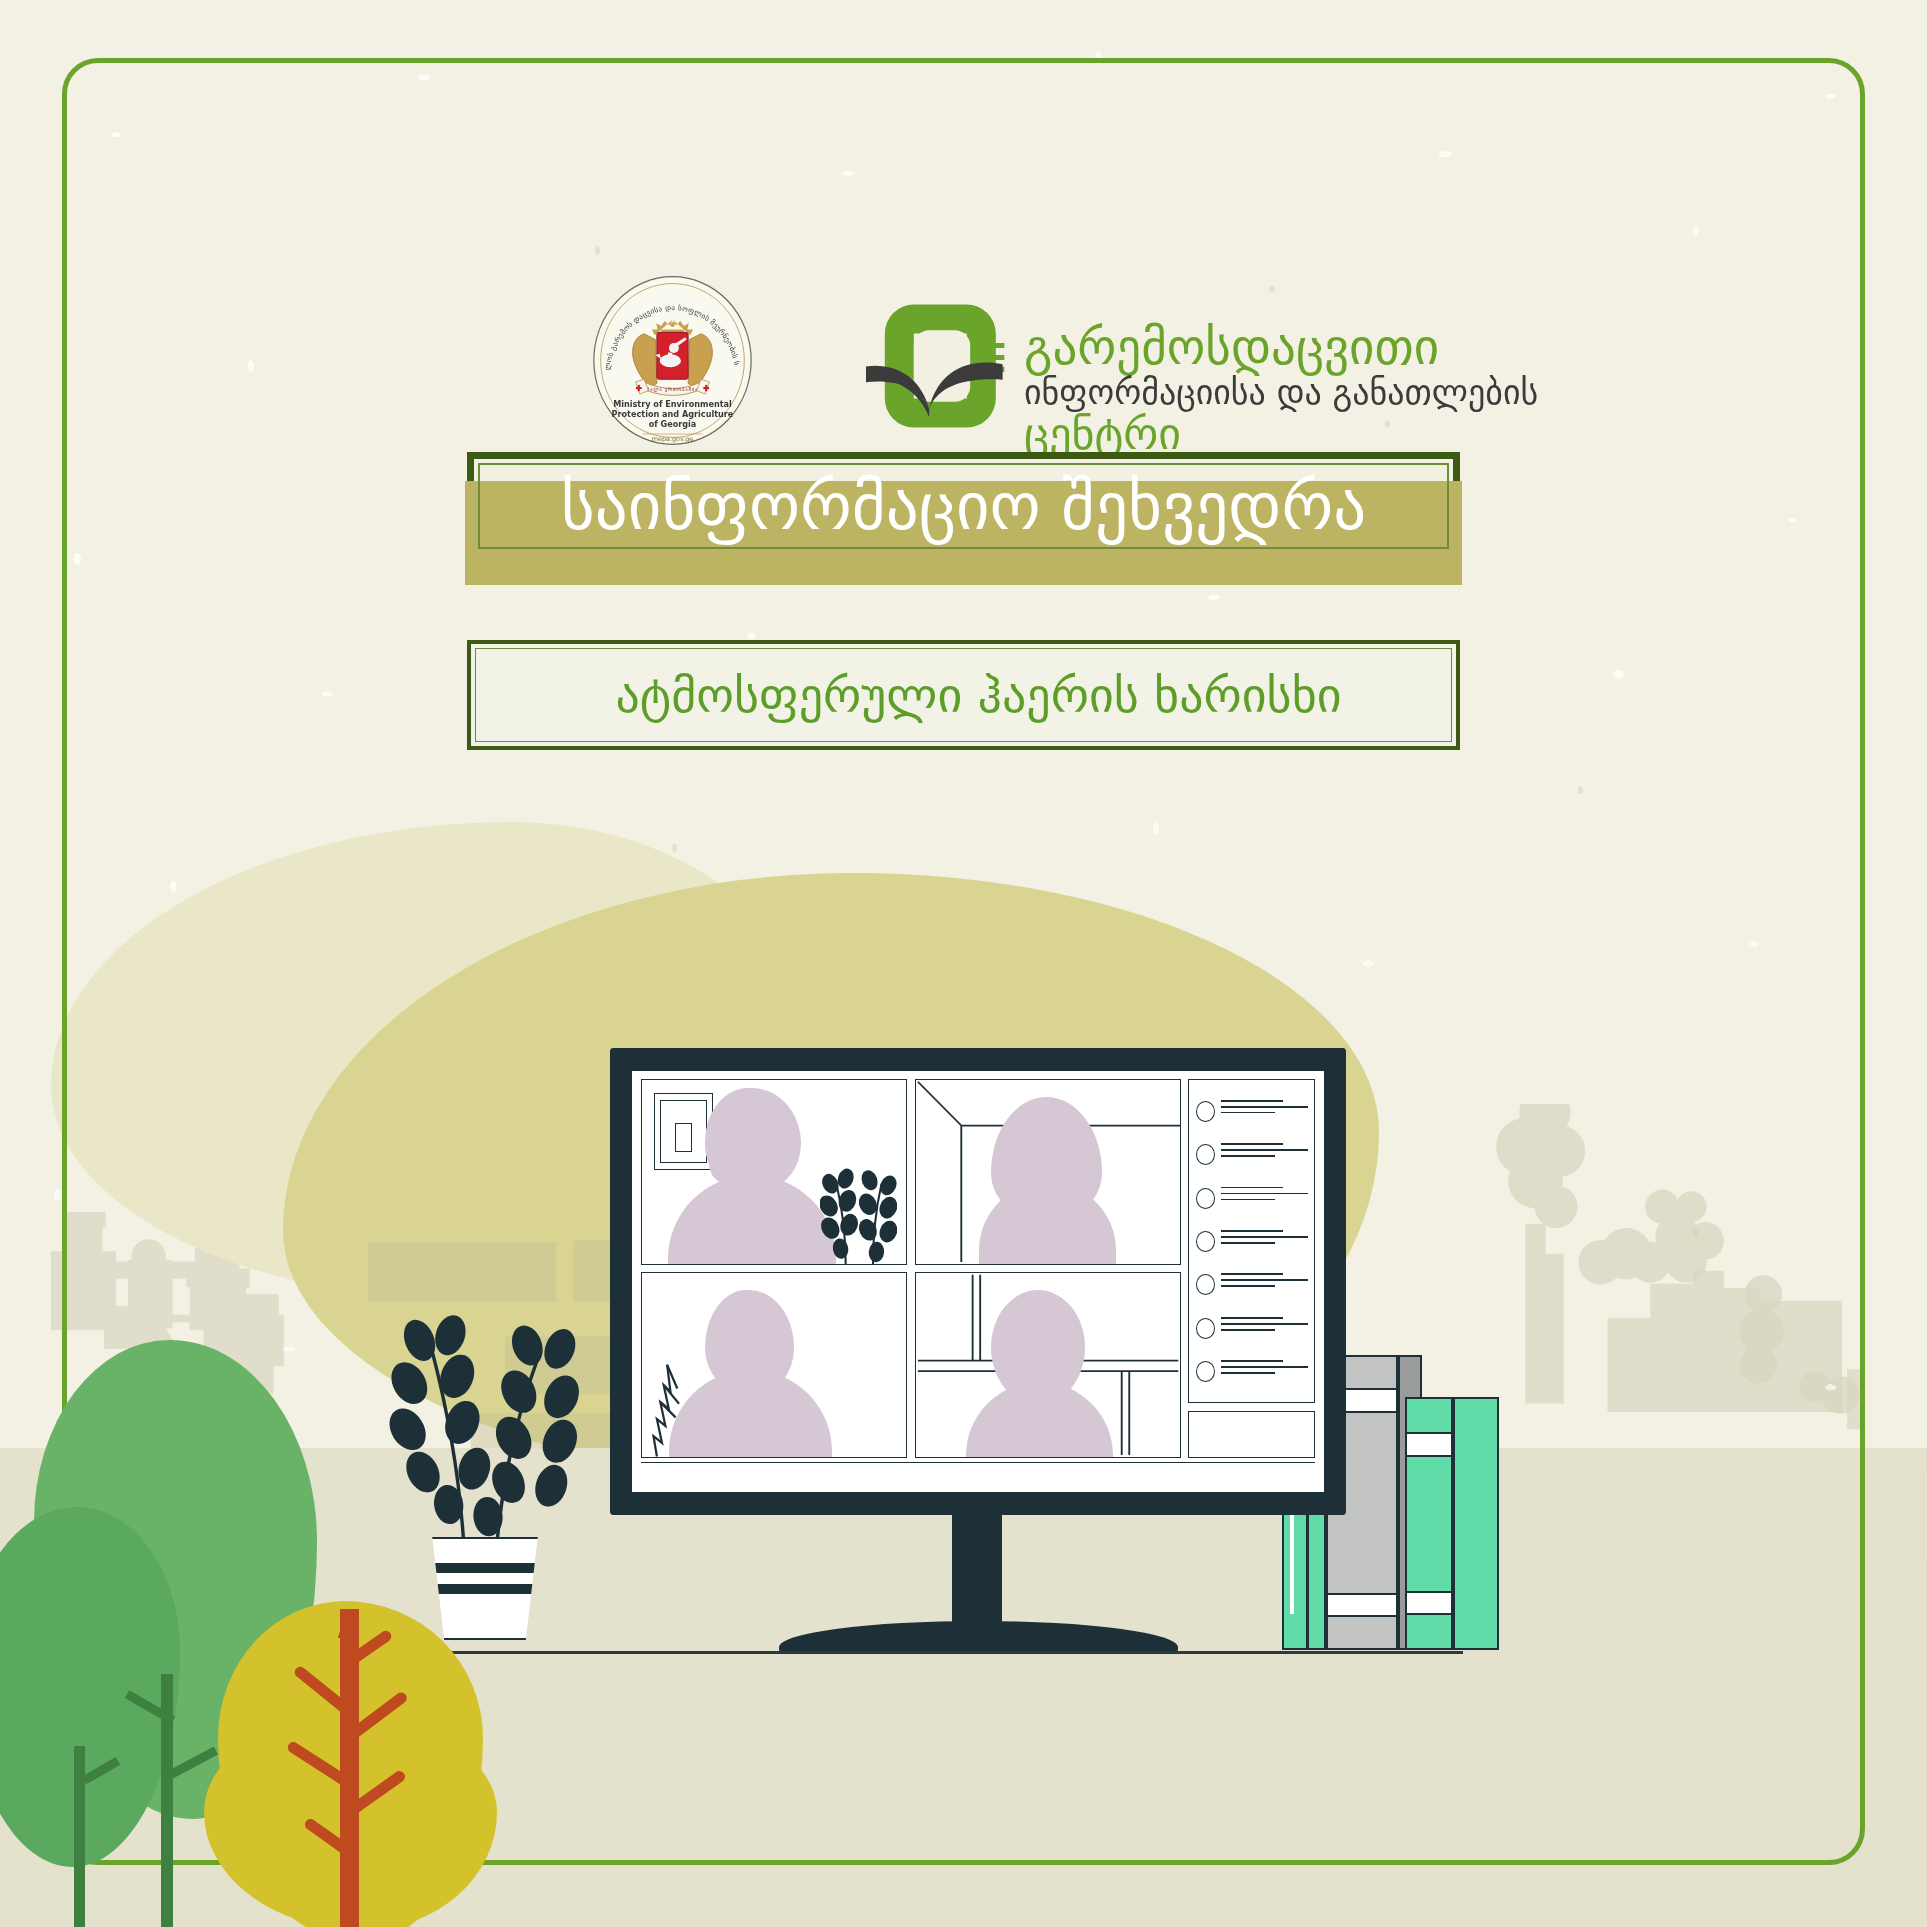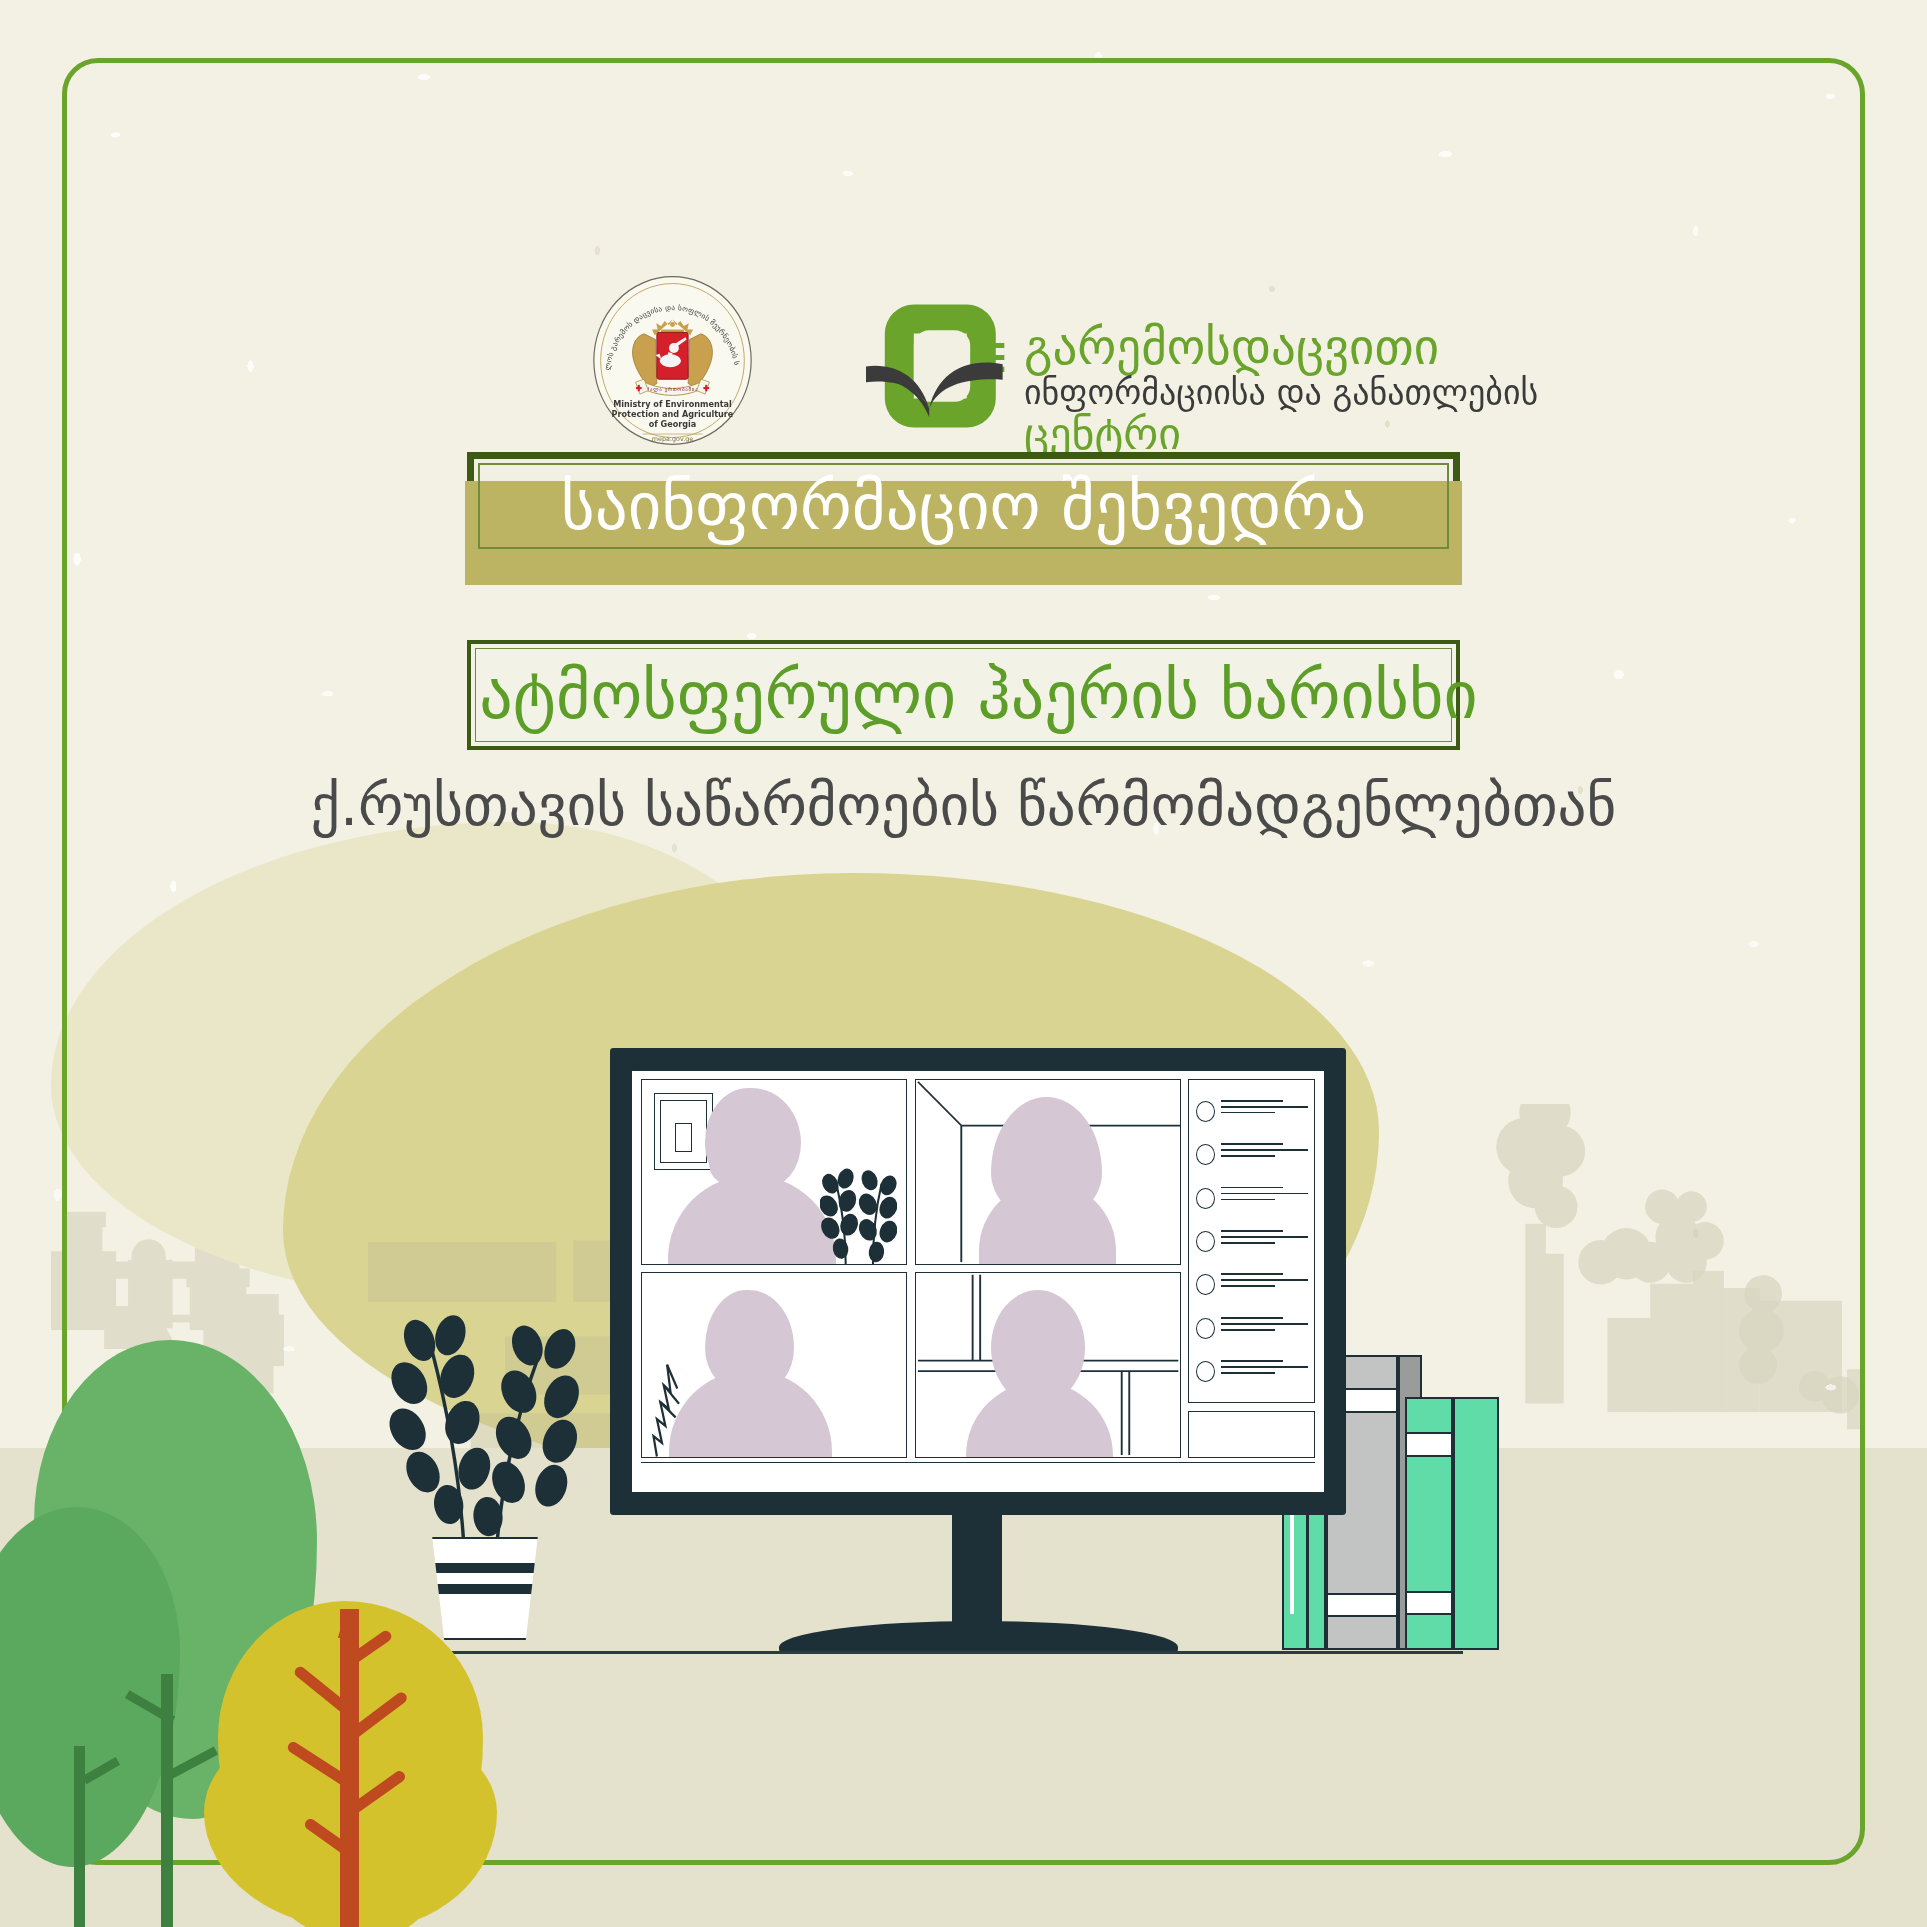--- a/index.html
+++ b/index.html
@@ -83,21 +83,21 @@
   .banner1-inner{position:absolute;left:4.3px;right:4.3px;top:4.3px;bottom:4.3px;
     border:2.6px solid #6f8c3c;box-sizing:border-box;}
   .banner1-fill{position:absolute;left:-8.6px;right:-8.6px;top:22px;height:104px;background:#bcb462;}
   .banner1 span{position:relative;z-index:3;color:#ffffff;font-size:65px;white-space:nowrap;}
 
   .banner2{position:absolute;left:467px;top:640px;width:993px;height:110px;
     border:4.3px solid #3c5a14;background:#f3f2e6;box-sizing:border-box;
     display:flex;align-items:center;justify-content:center;}
   .banner2-inner{position:absolute;left:4.3px;right:4.3px;top:4.3px;bottom:4.3px;
     border:1.7px solid #6f8c3c;box-sizing:border-box;}
-  .banner2 span{position:relative;z-index:3;color:#5c9e27;font-size:66px;white-space:nowrap;margin-left:30px;}
+  .banner2 span{position:relative;z-index:3;color:#5c9e27;font-size:48px;white-space:nowrap;margin-left:30px;}
 
   .subtitle{position:absolute;left:0;right:0;top:772px;text-align:center;
     color:#4a4a4a;font-size:57px;white-space:nowrap;}
 
   
   .monitor{position:absolute;left:610px;top:1048px;width:736px;height:467px;
     background:#1d3038;border-radius:3.4px;}
   .screen{position:absolute;left:22px;top:23px;right:22px;bottom:23px;background:#ffffff;}
   .scr-pad{position:absolute;left:8.6px;top:7.7px;right:8.6px;bottom:34px;display:flex;gap:7.7px;}
   .tiles{flex:1 1 auto;display:flex;flex-direction:column;gap:7.7px;}
@@ -306,21 +306,20 @@
     <div class="banner1-fill"></div>
     <div class="banner1-inner"></div>
     <span>საინფორმაციო შეხვედრა</span>
   </div>
 
   <div class="banner2">
     <div class="banner2-inner"></div>
     <span>ატმოსფერული ჰაერის ხარისხი</span>
   </div>
 
-  <div class="subtitle">ქ.რუსთავის საწარმოების წარმომადგენლებთან</div>
 
   <div class="book" style="left:1282px;width:26px;height:253px;background:#5fdca8;">
     <div style="position:absolute;left:6px;top:34px;width:4.3px;bottom:34px;background:#fff;"></div>
   </div>
   <div class="book" style="left:1307px;width:19px;height:253px;background:#5fdca8;"></div>
   <div class="book" style="left:1326px;width:72px;height:295px;background:#c2c4c4;">
     <div class="bk-band" style="top:31px;"></div>
     <div class="bk-band" style="bottom:31px;"></div>
   </div>
   <div class="book" style="left:1398px;width:24px;height:295px;background:#9a9c9c;"></div>

